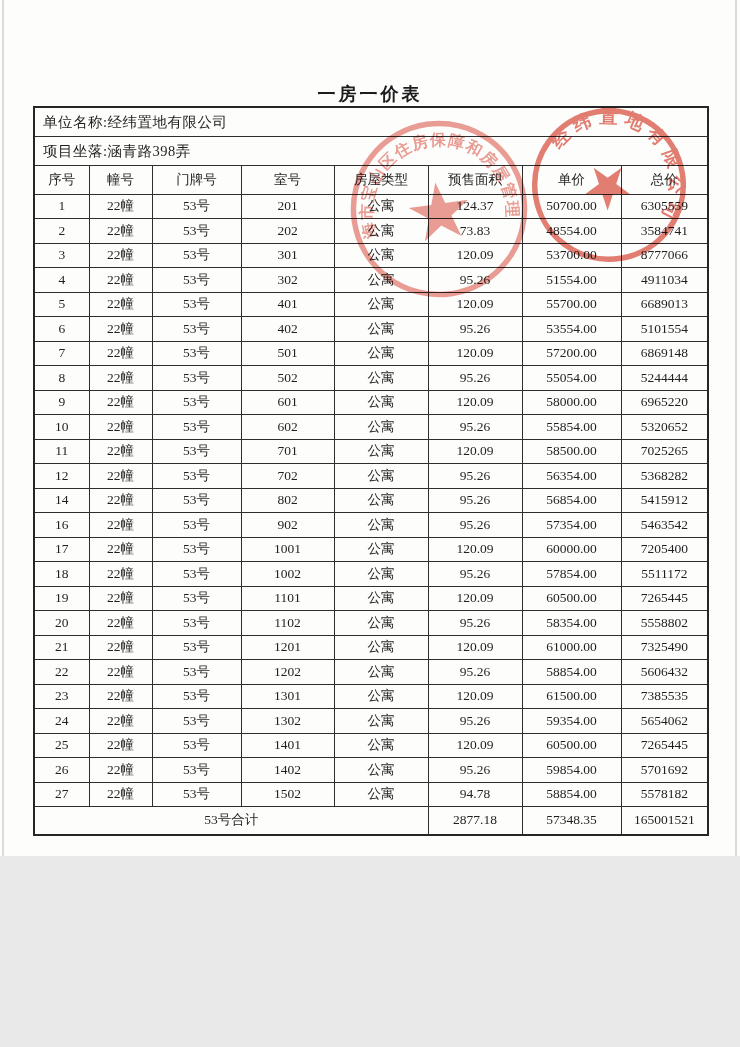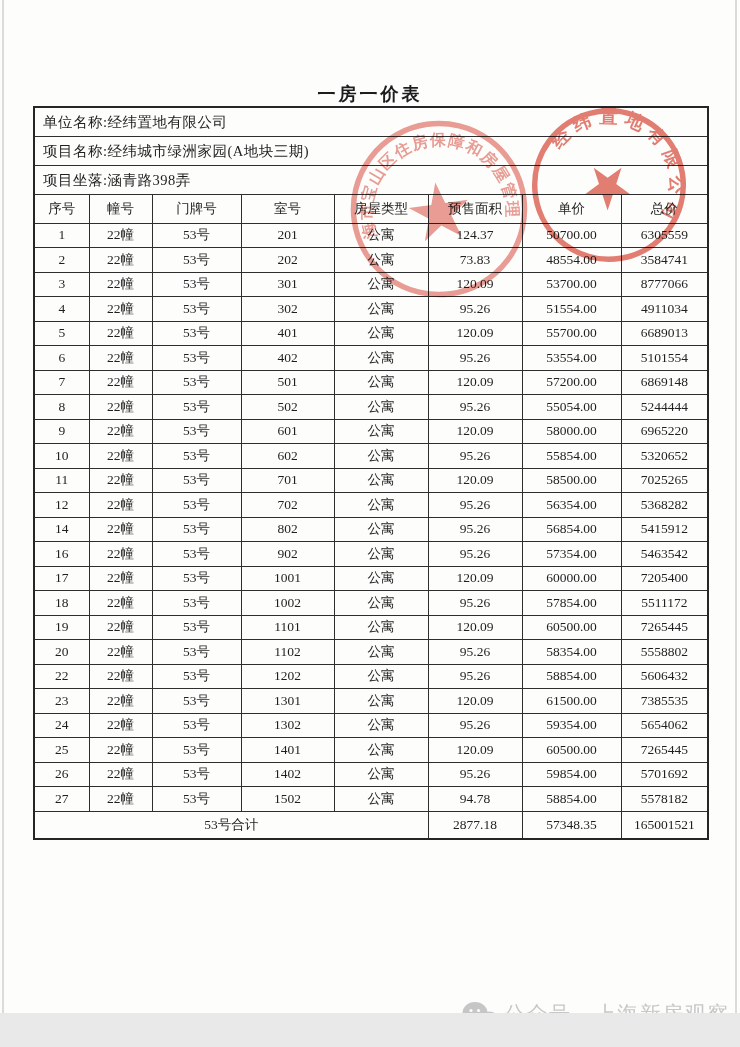--- a/index.html
+++ b/index.html
@@ -1,19 +1,19 @@
 <!DOCTYPE html>
 <html><head>
 <meta charset="utf-8">
 <style>
   * { margin:0; padding:0; box-sizing:border-box; }
   html,body { background:#e9e9e9; }
   .page {
     position:relative;
-    width:740px; height:1013px;
+    width:740px; height:856px;
     background:#fdfdfc;
     font-family:"Liberation Serif","DejaVu Serif",serif;
     color:#222;
     overflow:hidden;
     margin:0 auto;
   }
   .scan-edge { position:absolute; top:0; width:2px; height:100%; background:#d2d2d2; opacity:.8; }
   .scan-edge.left { left:2px; }
   .scan-edge.right { left:735px; }
 
@@ -88,23 +88,20 @@
       <col style="width:94px">
         <col style="width:94px">
         <col style="width:99px">
         <col style="width:87px">
     </colgroup>
     <tbody>
       <tr class="info-row">
         <td colspan="8">单位名称:经纬置地有限公司</td>
       </tr>
       <tr class="info-row">
-        <td colspan="8">项目名称:经纬城市绿洲家园(A地块三期)</td>
-      </tr>
-      <tr class="info-row">
         <td colspan="8">项目坐落:涵青路398弄</td>
       </tr>
       <tr class="head-row">
         <th>序号</th>
         <th>幢号</th>
         <th>门牌号</th>
         <th>室号</th>
         <th>房屋类型</th>
         <th>预售面积</th>
         <th>单价</th>
@@ -306,20 +303,30 @@
           <td>20</td>
           <td>22幢</td>
           <td>53号</td>
           <td>1102</td>
           <td>公寓</td>
           <td>95.26</td>
           <td>58354.00</td>
           <td>5558802</td>
         </tr>
 
+        <tr class="data-row">
+          <td>21</td>
+          <td>22幢</td>
+          <td>53号</td>
+          <td>1201</td>
+          <td>公寓</td>
+          <td>120.09</td>
+          <td>61000.00</td>
+          <td>7325490</td>
+        </tr>
 
         <tr class="data-row">
           <td>22</td>
           <td>22幢</td>
           <td>53号</td>
           <td>1202</td>
           <td>公寓</td>
           <td>95.26</td>
           <td>58854.00</td>
           <td>5606432</td>

